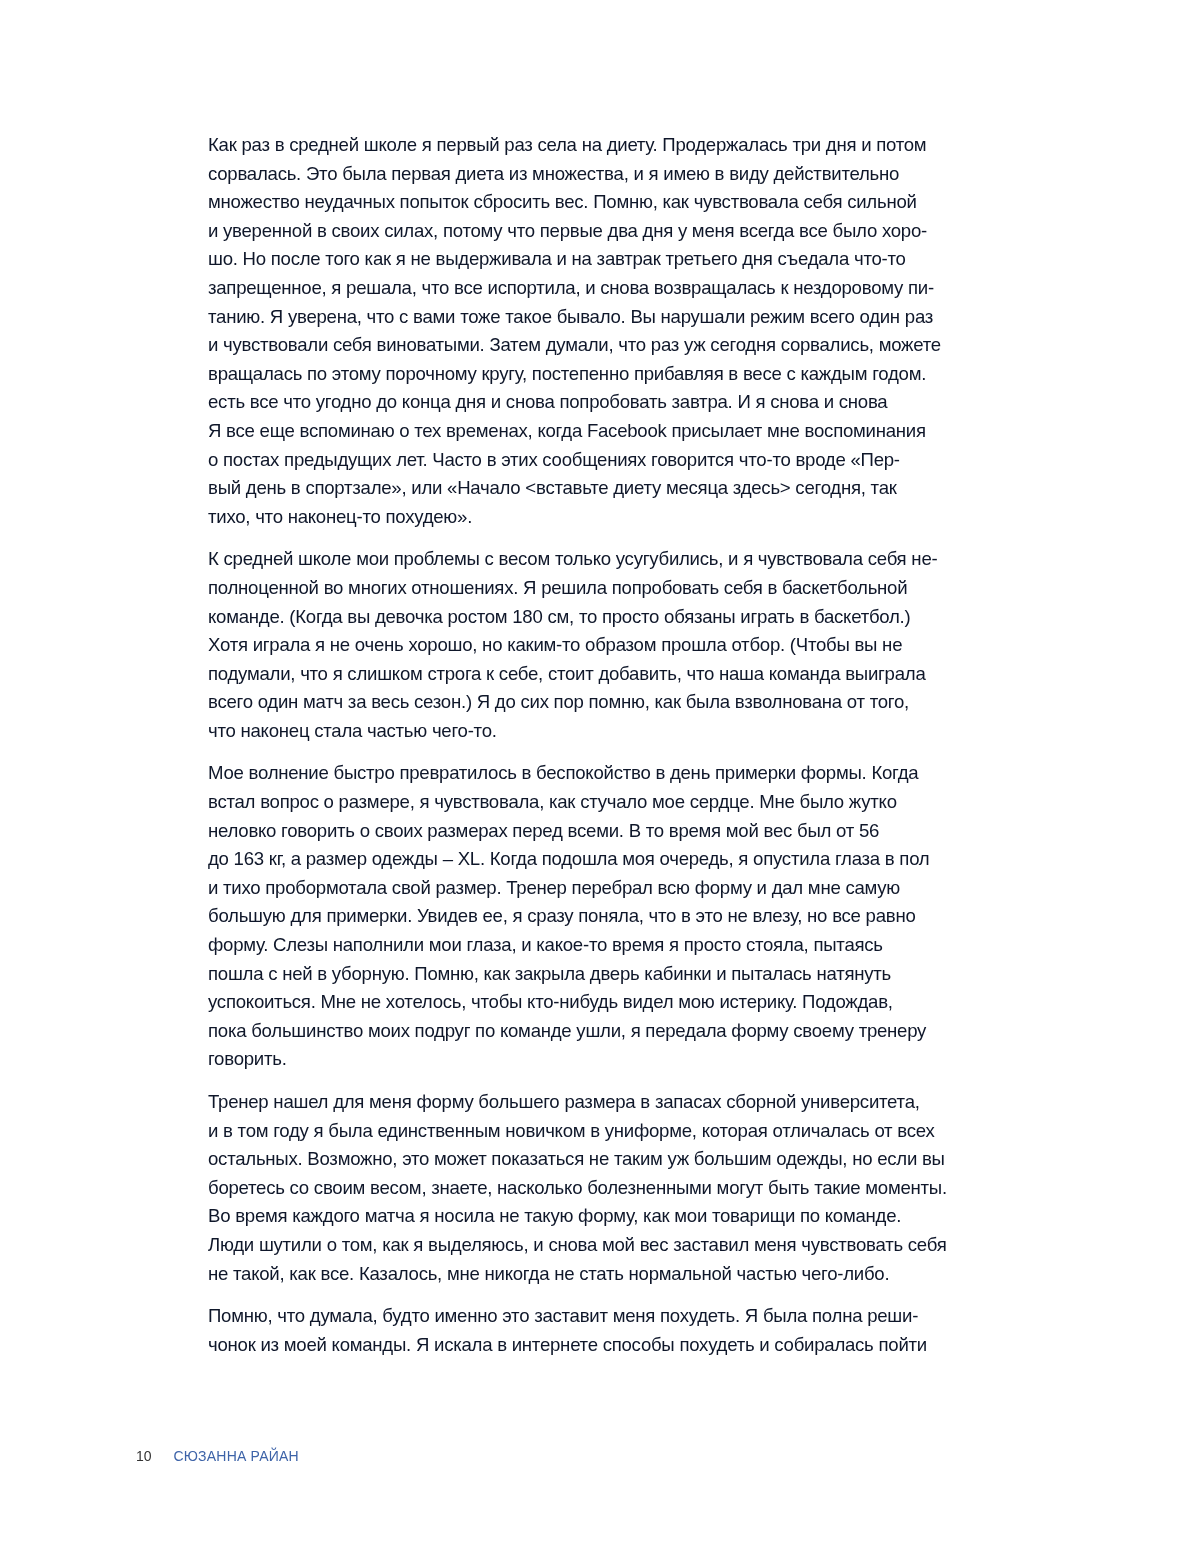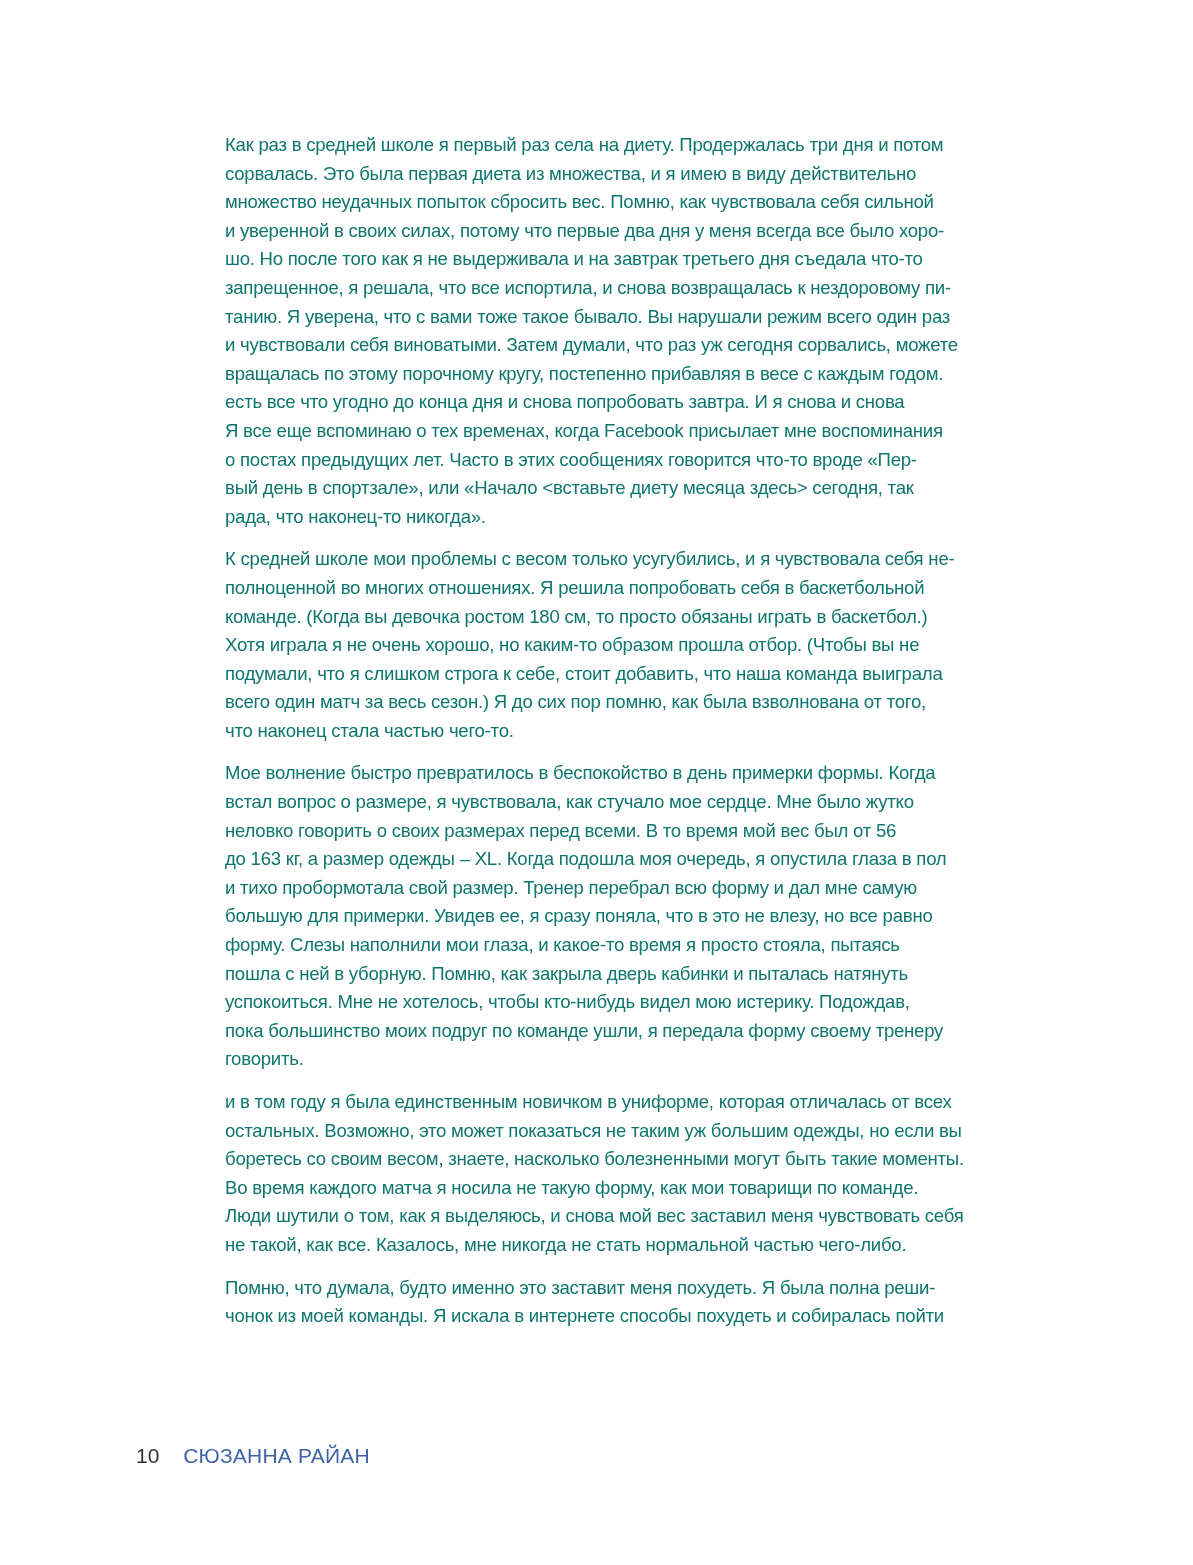--- a/index.html
+++ b/index.html
@@ -8,42 +8,42 @@
       background: #ffffff;
     }
     body {
       width: 1193px;
       height: 1565px;
       position: relative;
       overflow: hidden;
     }
     .page-body {
       position: absolute;
-      left: 225px;
+      left: 208px;
       top: 131px;
       width: 775px;
       font-family: "Liberation Sans", sans-serif;
       font-size: 18.6px;
       line-height: 28.6px;
-      color: #0f766e;
+      color: #0f172a;
       letter-spacing: -0.25px;
     }
     .paragraph {
       margin: 0 0 14px 0;
     }
     .line {
       display: block;
       white-space: nowrap;
     }
     .footer {
       position: absolute;
       left: 136px;
       top: 1444px;
       font-family: "Liberation Sans", sans-serif;
-      font-size: 21px;
+      font-size: 14px;
       line-height: 24px;
       white-space: nowrap;
     }
     .page-number {
       color: #333333;
       margin-right: 18px;
     }
     .author-name {
       color: #3d63a8;
       letter-spacing: 0.2px;
@@ -60,21 +60,21 @@
       <span class="line">и уверенной в своих силах, потому что первые два дня у меня всегда все было хоро-</span>
       <span class="line">шо. Но после того как я не выдерживала и на завтрак третьего дня съедала что-то</span>
       <span class="line">запрещенное, я решала, что все испортила, и снова возвращалась к нездоровому пи-</span>
       <span class="line">танию. Я уверена, что с вами тоже такое бывало. Вы нарушали режим всего один раз</span>
       <span class="line">и чувствовали себя виноватыми. Затем думали, что раз уж сегодня сорвались, можете</span>
       <span class="line">вращалась по этому порочному кругу, постепенно прибавляя в весе с каждым годом.</span>
       <span class="line">есть все что угодно до конца дня и снова попробовать завтра. И я снова и снова</span>
       <span class="line">Я все еще вспоминаю о тех временах, когда Facebook присылает мне воспоминания</span>
       <span class="line">о постах предыдущих лет. Часто в этих сообщениях говорится что-то вроде «Пер-</span>
       <span class="line">вый день в спортзале», или «Начало &lt;вставьте диету месяца здесь&gt; сегодня, так</span>
-      <span class="line">рада, что наконец-то никогда».</span>
+      <span class="line">тихо, что наконец-то похудею».</span>
     </p>
     <p class="paragraph">
       <span class="line">К средней школе мои проблемы с весом только усугубились, и я чувствовала себя не-</span>
       <span class="line">полноценной во многих отношениях. Я решила попробовать себя в баскетбольной</span>
       <span class="line">команде. (Когда вы девочка ростом 180 см, то просто обязаны играть в баскетбол.)</span>
       <span class="line">Хотя играла я не очень хорошо, но каким-то образом прошла отбор. (Чтобы вы не</span>
       <span class="line">подумали, что я слишком строга к себе, стоит добавить, что наша команда выиграла</span>
       <span class="line">всего один матч за весь сезон.) Я до сих пор помню, как была взволнована от того,</span>
       <span class="line">что наконец стала частью чего-то.</span>
     </p>
@@ -85,20 +85,21 @@
       <span class="line">до 163 кг, а размер одежды – XL. Когда подошла моя очередь, я опустила глаза в пол</span>
       <span class="line">и тихо пробормотала свой размер. Тренер перебрал всю форму и дал мне самую</span>
       <span class="line">большую для примерки. Увидев ее, я сразу поняла, что в это не влезу, но все равно</span>
       <span class="line">форму. Слезы наполнили мои глаза, и какое-то время я просто стояла, пытаясь</span>
       <span class="line">пошла с ней в уборную. Помню, как закрыла дверь кабинки и пыталась натянуть</span>
       <span class="line">успокоиться. Мне не хотелось, чтобы кто-нибудь видел мою истерику. Подождав,</span>
       <span class="line">пока большинство моих подруг по команде ушли, я передала форму своему тренеру</span>
       <span class="line">говорить.</span>
     </p>
     <p class="paragraph">
+      <span class="line">Тренер нашел для меня форму большего размера в запасах сборной университета,</span>
       <span class="line">и в том году я была единственным новичком в униформе, которая отличалась от всех</span>
       <span class="line">остальных. Возможно, это может показаться не таким уж большим одежды, но если вы</span>
       <span class="line">боретесь со своим весом, знаете, насколько болезненными могут быть такие моменты.</span>
       <span class="line">Во время каждого матча я носила не такую форму, как мои товарищи по команде.</span>
       <span class="line">Люди шутили о том, как я выделяюсь, и снова мой вес заставил меня чувствовать себя</span>
       <span class="line">не такой, как все. Казалось, мне никогда не стать нормальной частью чего-либо.</span>
     </p>
     <p class="paragraph">
       <span class="line">Помню, что думала, будто именно это заставит меня похудеть. Я была полна реши-</span>
       <span class="line">чонок из моей команды. Я искала в интернете способы похудеть и собиралась пойти</span>

